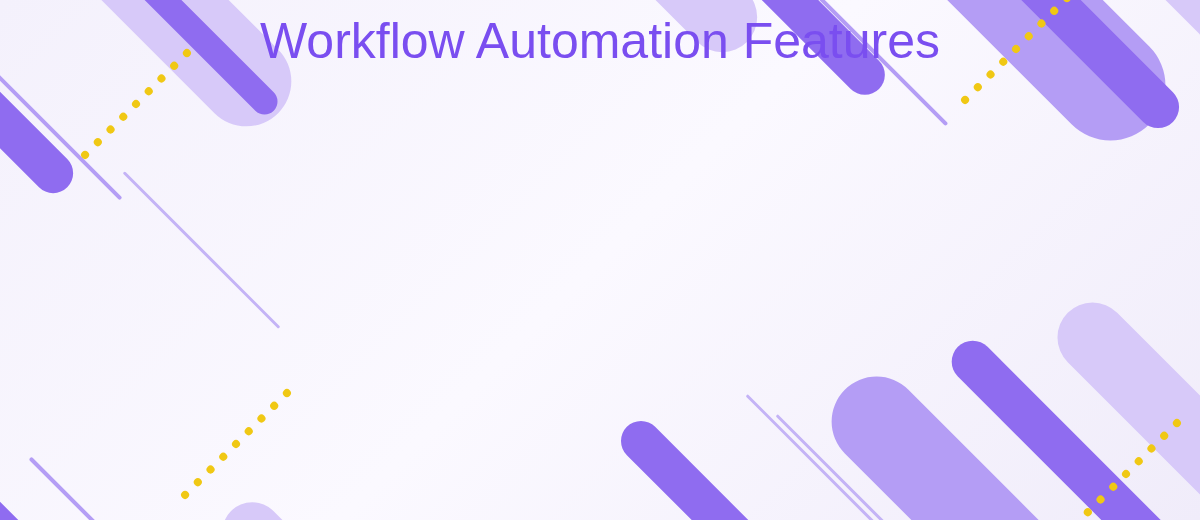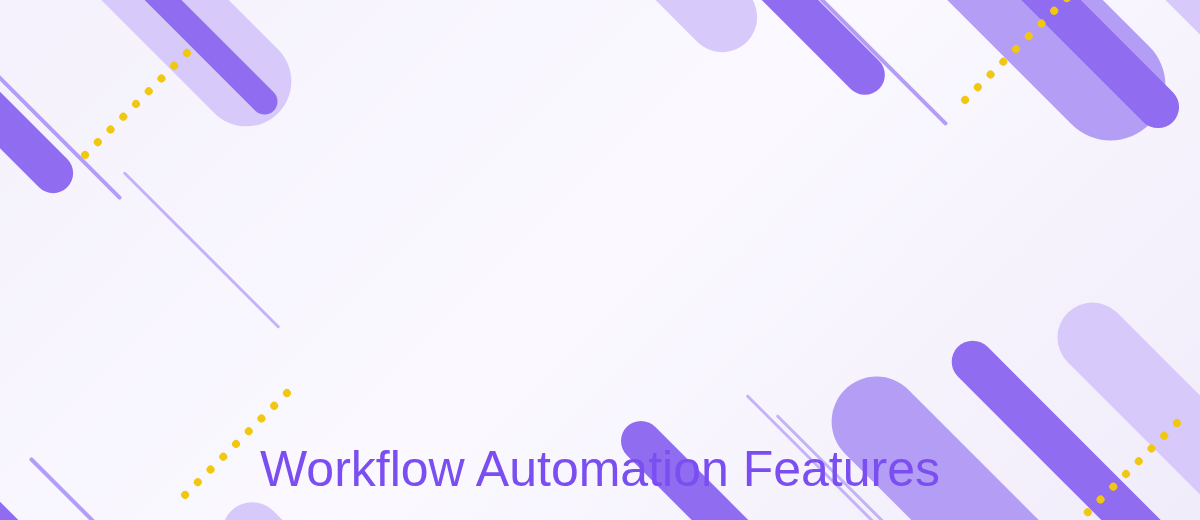--- a/index.html
+++ b/index.html
@@ -36,21 +36,21 @@
     .dotline span {
       width: 8px;
       height: 8px;
       border-radius: 50%;
       background: #f0c814;
     }
     .title-wrap {
       position: absolute;
       inset: 0;
       display: flex;
-      align-items: flex-end;
+      align-items: flex-start;
       justify-content: center;
       pointer-events: none;
       margin-top: 30px;
     }
     .title {
       color: #7a4ef0;
       font-size: 50px;
       font-weight: 400;
       text-align: center;
       line-height: 1.25;

